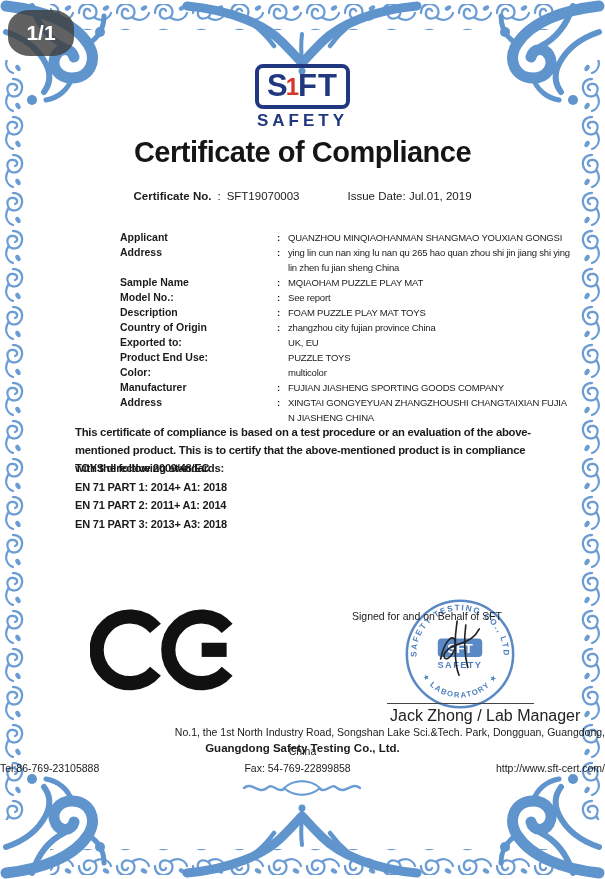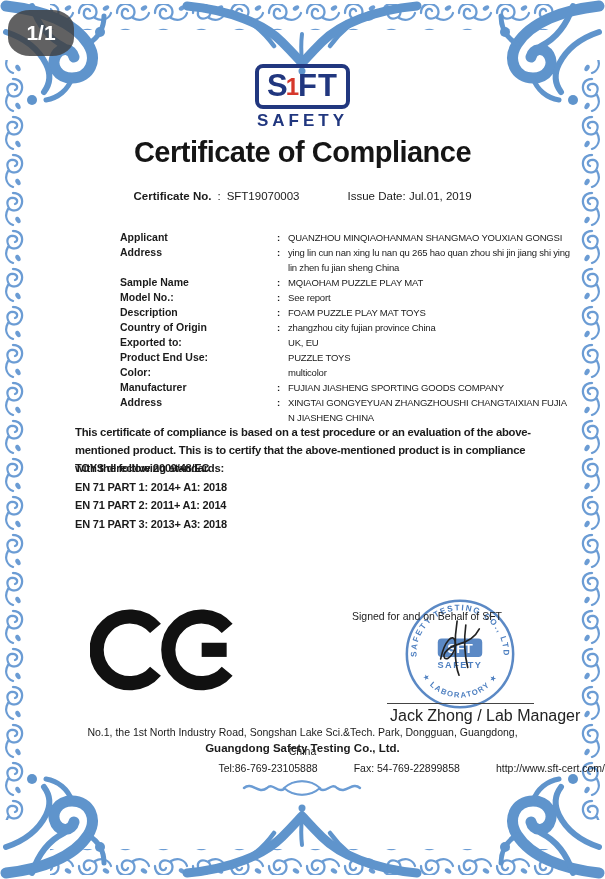--- a/index.html
+++ b/index.html
@@ -40,23 +40,23 @@
   .validity{position:absolute;left:75px;top:533px;z-index:2;font-size:11px;font-weight:bold;letter-spacing:-.2px;}
 
   .ce{position:absolute;left:90px;top:604px;z-index:2;}
   .signedfor{position:absolute;left:352px;top:610px;z-index:4;font-size:10.5px;color:#222;}
   .stamp{position:absolute;left:402px;top:596px;z-index:3;}
   .signline{position:absolute;left:387px;top:703px;width:147px;border-top:1.5px solid #444;z-index:4;}
   .signer{position:absolute;left:390px;top:707px;z-index:4;font-size:16px;color:#222;}
 
   .footer{position:absolute;left:0;top:0;width:100%;z-index:2;}
   .f-company{position:absolute;left:0;top:706px;width:100%;text-align:center;font-size:11.5px;font-weight:bold;margin-top:36px;}
-  .f-addr{position:absolute;left:0;top:726px;width:100%;text-align:center;font-size:10.5px;}
+  .f-addr{position:absolute;left:0;top:726px;width:100%;text-align:right;font-size:10.5px;}
   .f-addr2{position:absolute;left:0;top:745px;width:100%;text-align:center;font-size:10.5px;}
-  .f-tels{position:absolute;left:0;top:762px;width:100%;display:flex;justify-content:flex-end;gap:36px;font-size:10.5px;}
+  .f-tels{position:absolute;left:0;top:762px;width:100%;display:flex;justify-content:space-between;gap:36px;font-size:10.5px;}
 </style>
 </head>
 <body>
 
 <div class="page">
 
   <svg class="border-svg" width="605" height="879" viewBox="0 0 605 879" aria-hidden="true">
     <defs>
       <g id="curl" stroke="#6b9cd4" fill="none" stroke-width="2.3" stroke-linecap="round">
         <path d="M3,13 C3,5 10,2 16,5 C22,8 22,16 16,18 C11,20 7,17 8,12 C9,8 13,8 14,11"></path>

